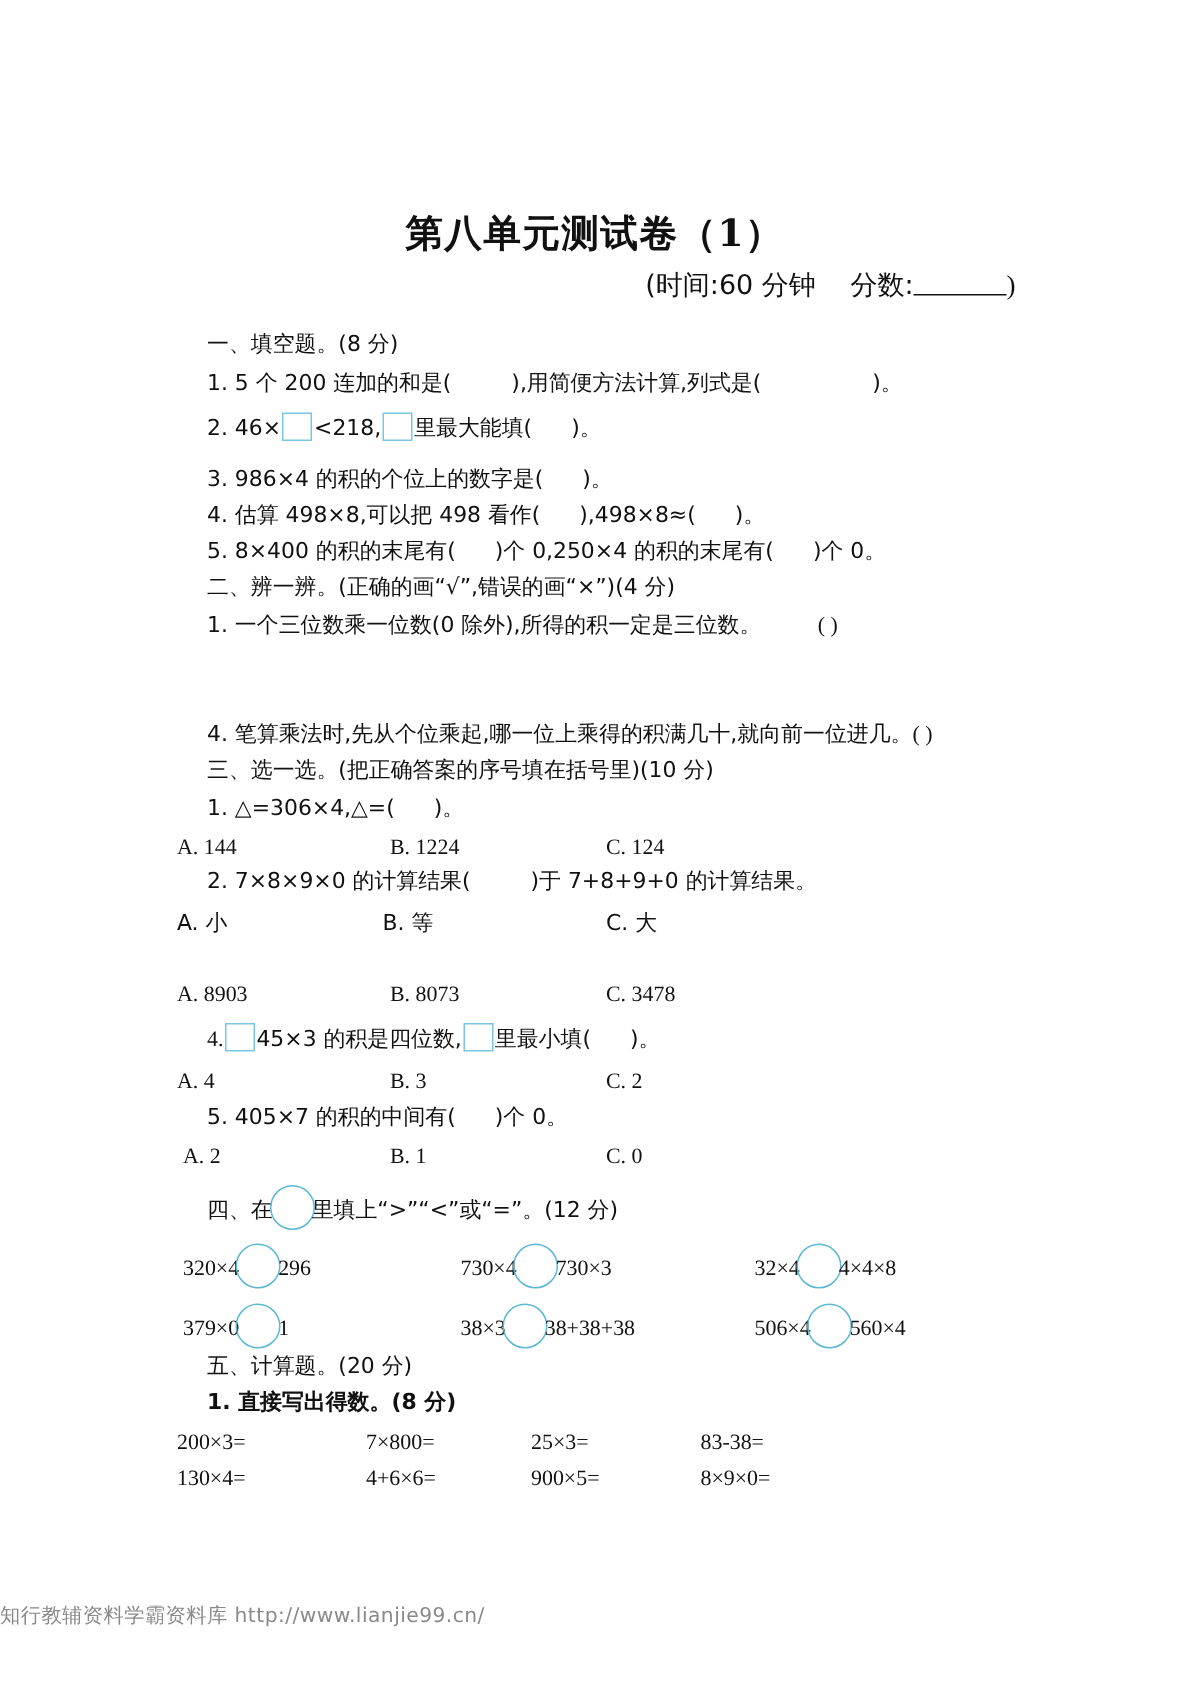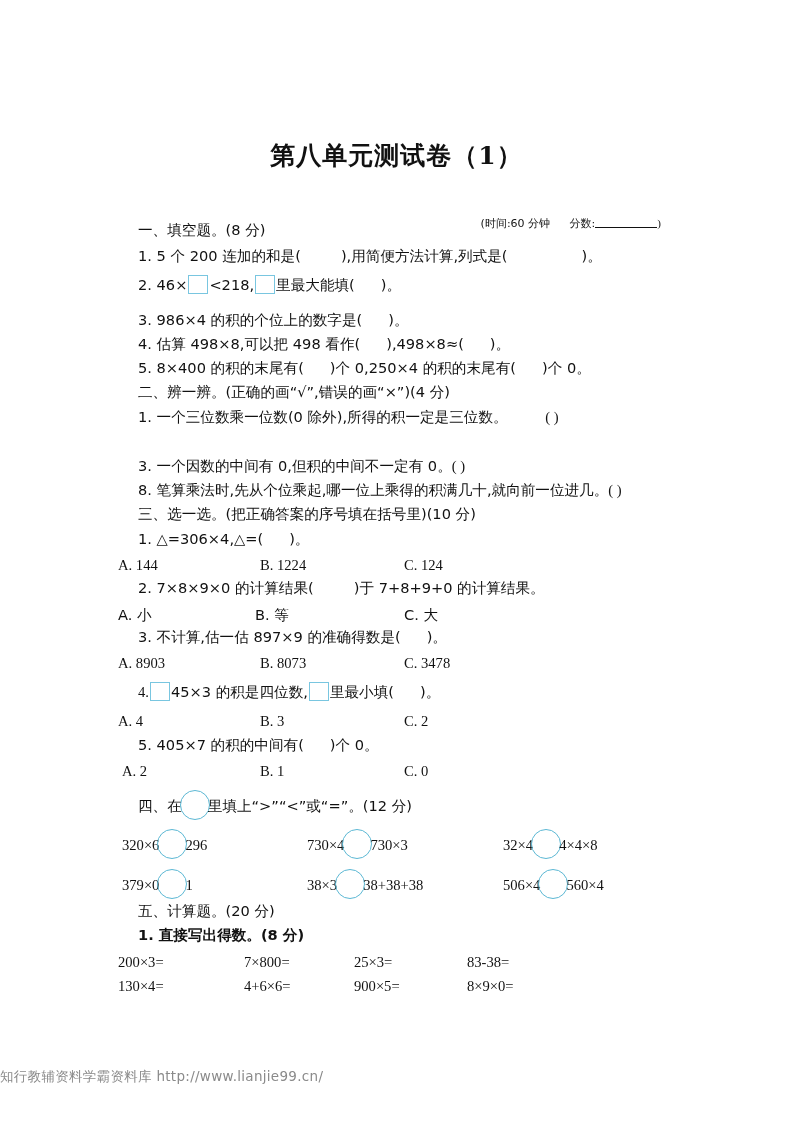--- a/index.html
+++ b/index.html
@@ -28,24 +28,23 @@
     width: 793px;
     text-align: center;
     font-size: 25px;
     font-weight: bold;
     letter-spacing: 1px;
     font-family: "DejaVu Serif", "Liberation Serif", serif;
   }
   .meta {
     position: absolute;
     top: 178px;
-    right: 132px;
-    font-size: 11px;
+    right: 116px;
+    font-size: 18px;
     white-space: nowrap;
-    margin-top: 36px;
   }
   .meta .ul {
     display: inline-block;
     width: 62px;
     border-bottom: 1.3px solid #111;
     height: 13px;
     vertical-align: -1px;
   }
   
   .blk {
@@ -135,46 +134,40 @@
   <div class="blk" style="top:361px">
     <span class="cjk">5. 8×400 的积的末尾有(</span><span class="gap-s"></span><span class="cjk">)个 0,250×4 的积的末尾有(</span><span class="gap-s"></span><span class="cjk">)个 0。</span>
   </div>
 
   <div class="blk cjk" style="top:385px">二、辨一辨。(正确的画“√”,错误的画“×”)(4 分)</div>
 
   <div class="blk" style="top:410px">
     <span class="cjk">1. 一个三位数乘一位数(0 除外),所得的积一定是三位数。</span>
     <span style="display:inline-block;width:34px"></span><span>(      )</span>
   </div>
-  <div class="blk" style="top:459px">
-    <span class="cjk">3. 一个因数的中间有 0,但积的中间不一定有 0。</span><span>(      )</span>
-  </div>
   <div class="blk" style="top:483px">
-    <span class="cjk">8. 笔算乘法时,先从个位乘起,哪一位上乘得的积满几十,就向前一位进几。</span><span>(      )</span>
+    <span class="cjk">4. 笔算乘法时,先从个位乘起,哪一位上乘得的积满几十,就向前一位进几。</span><span>(      )</span>
   </div>
 
   <div class="blk cjk" style="top:507px">三、选一选。(把正确答案的序号填在括号里)(10 分)</div>
 
   <div class="blk" style="top:532px">
     <span class="cjk">1. △=306×4,△=(</span><span class="gap-s"></span><span class="cjk">)。</span>
   </div>
   <div class="col" style="left:118px;top:557px">A. 144</div>
   <div class="col" style="left:260px;top:557px">B. 1224</div>
   <div class="col" style="left:404px;top:557px">C. 124</div>
 
   <div class="blk" style="top:581px">
     <span class="cjk">2. 7×8×9×0 的计算结果(</span><span class="gap-m"></span><span class="cjk">)于 7+8+9+0 的计算结果。</span>
   </div>
   <div class="col cjk" style="left:118px;top:606px">A. 小</div>
   <div class="col cjk" style="left:255px;top:606px">B. 等</div>
   <div class="col cjk" style="left:404px;top:606px">C. 大</div>
 
-  <div class="blk" style="top:630px">
-    <span class="cjk">3. 不计算,估一估 897×9 的准确得数是(</span><span class="gap-s"></span><span class="cjk">)。</span>
-  </div>
   <div class="col" style="left:118px;top:655px">A. 8903</div>
   <div class="col" style="left:260px;top:655px">B. 8073</div>
   <div class="col" style="left:404px;top:655px">C. 3478</div>
 
   <div class="blk" style="top:682px">
     <span>4.</span><span class="sqbox"></span><span class="cjk">45×3 的积是四位数,</span><span class="sqbox"></span><span class="cjk">里最小填(</span><span class="gap-s"></span><span class="cjk">)。</span>
   </div>
   <div class="col" style="left:118px;top:713px">A. 4</div>
   <div class="col" style="left:260px;top:713px">B. 3</div>
   <div class="col" style="left:404px;top:713px">C. 2</div>
@@ -184,21 +177,21 @@
   </div>
   <div class="col" style="left:122px;top:763px">A. 2</div>
   <div class="col" style="left:260px;top:763px">B. 1</div>
   <div class="col" style="left:404px;top:763px">C. 0</div>
 
   <div class="blk" style="top:790px">
     <span class="cjk">四、在</span><span class="circ"></span><span class="cjk">里填上“&gt;”“&lt;”或“=”。(12 分)</span>
   </div>
 
   <div class="col" style="left:122px;top:829px">
-    <span>320×6</span><span class="circ"></span><span>296</span>
+    <span>320×4</span><span class="circ"></span><span>296</span>
   </div>
   <div class="col" style="left:307px;top:829px">
     <span>730×4</span><span class="circ"></span><span>730×3</span>
   </div>
   <div class="col" style="left:503px;top:829px">
     <span>32×4</span><span class="circ"></span><span>4×4×8</span>
   </div>
 
   <div class="col" style="left:122px;top:869px">
     <span>379×0</span><span class="circ"></span><span>1</span>

